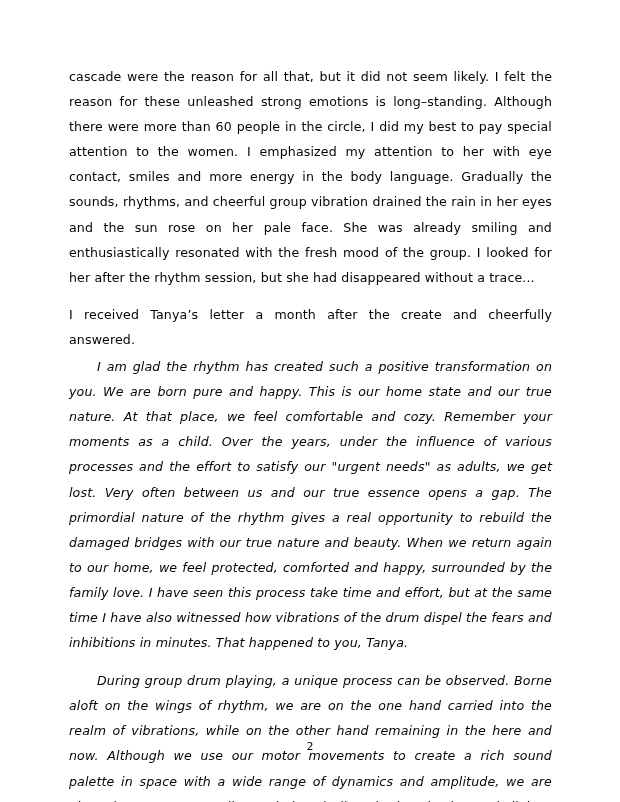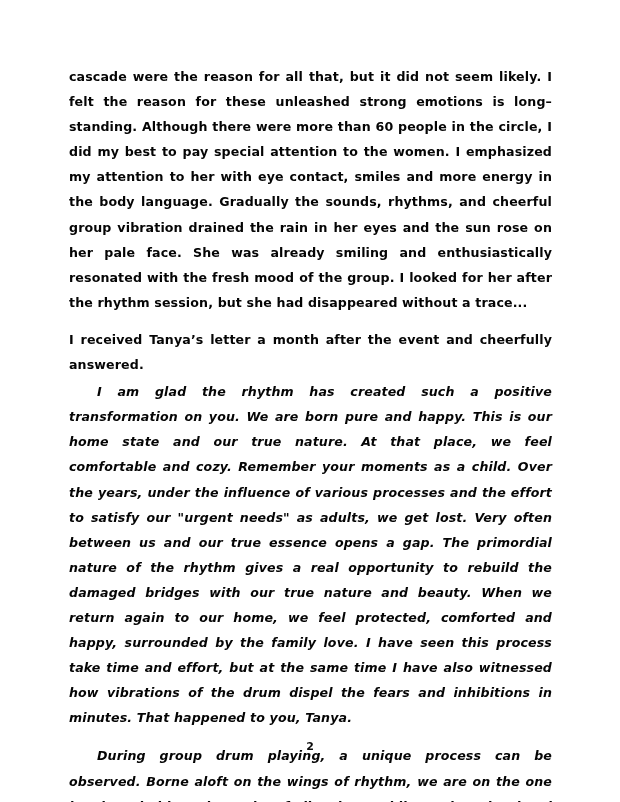--- a/index.html
+++ b/index.html
@@ -15,21 +15,20 @@
     font-family: "DejaVu Sans", sans-serif;
     color: #000000;
     -webkit-font-smoothing: antialiased;
   }
   .page {
     position: relative;
     width: 620px;
     height: 594px;
     background: #ffffff;
     box-sizing: border-box;
-    font-weight: bold;
   }
   .text-column {
     position: absolute;
     left: 69px;
     top: 64px;
     width: 483px;
   }
   .para {
     margin: 0;
     text-align: justify;
@@ -73,21 +72,21 @@
 </style>
 </head>
 <body>
 
 <div class="page">
 
   <div class="text-column">
 
     <p class="para roman">cascade were the reason for all that, but it did not seem likely. I felt the reason for these unleashed strong emotions is long–standing. Although there were more than 60 people in the circle, I did my best to pay special attention to the women. I emphasized my attention to her with eye contact, smiles and more energy in the body language. Gradually the sounds, rhythms, and cheerful group vibration drained the rain in her eyes and the sun rose on her pale face. She was already smiling and enthusiastically resonated with the fresh mood of the group. I looked for her after the rhythm session, but she had disappeared without a trace...</p>
 
-    <p class="para roman gap-sm">I received Tanya’s letter a month after the event and cheerfully answered.</p>
+    <p class="para roman gap-sm">I received Tanya’s letter a month after the create and cheerfully answered.</p>
 
     <p class="para italic indented gap-md">I am glad the rhythm has created such a positive transformation on you. We are born pure and happy. This is our home state and our true nature. At that place, we feel comfortable and cozy. Remember your moments as a child. Over the years, under the influence of various processes and the effort to satisfy our "urgent needs" as adults, we get lost. Very often between us and our true essence opens a gap. The primordial nature of the rhythm gives a real opportunity to rebuild the damaged bridges with our true nature and beauty. When we return again to our home, we feel protected, comforted and happy, surrounded by the family love. I have seen this process take time and effort, but at the same time I have also witnessed how vibrations of the drum dispel the fears and inhibitions in minutes. That happened to you, Tanya.</p>
 
     <p class="para italic indented gap-lg">During group drum playing, a unique process can be observed. Borne aloft on the wings of rhythm, we are on the one hand carried into the realm of vibrations, while on the other hand remaining in the here and now. Although we use our motor movements to create a rich sound palette in space with a wide range of dynamics and amplitude, we are also witnesses to our silent mind and silent brain. The internal dialogs cease, we have immersed our ego in the present moment and without realizing it, we perceive the pure vibrations of other people. Our conscious mind is open to accepting the unique nature of</p>
 
   </div>
 
   <div class="page-number">2</div>
 
 </div>

